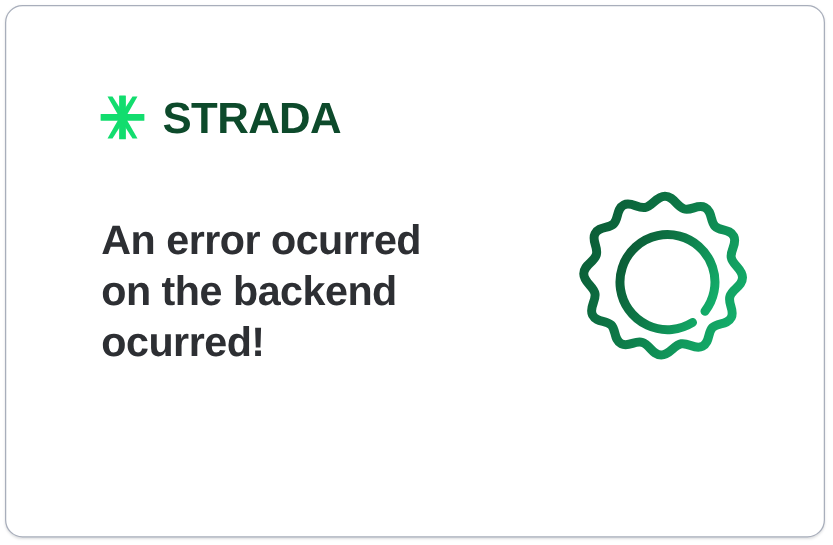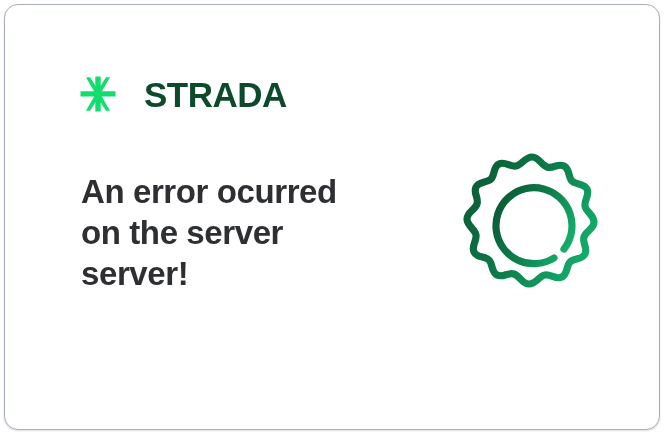--- a/index.html
+++ b/index.html
@@ -28,21 +28,21 @@
     overflow: hidden;
   }
 
   
   .brand {
     position: absolute;
     left: 74px;
     top: 70px;
     display: flex;
     align-items: center;
-    gap: 27px;
+    gap: 13px;
   }
   .brand-mark {
     width: 38px;
     height: 38px;
     display: block;
     flex: 0 0 auto;
   }
   .brand-name {
     font-family: "Liberation Sans", sans-serif;
     font-size: 35px;
@@ -101,21 +101,21 @@
           <polygon points="31.0,35.8 27.0,35.8 17.8,21.4 21.4,19.0"></polygon>
 
           <circle cx="19" cy="19" r="4.3"></circle>
         </g>
       </svg>
     </span>
     <span class="brand-name">STRADA</span>
   </div>
 
   
-  <div class="message">An error ocurred on the server server!</div>
+  <div class="message">An error ocurred on the backend ocurred!</div>
 
   
   <span>
     <svg class="cog" viewBox="0 0 162 162" aria-hidden="true">
       <defs>
         <linearGradient id="cogGrad" x1="0" y1="0.25" x2="1" y2="0.75">
           <stop offset="0%" stop-color="#0b5c36"></stop>
           <stop offset="45%" stop-color="#0d7a48"></stop>
           <stop offset="100%" stop-color="#14b06c"></stop>
         </linearGradient>

